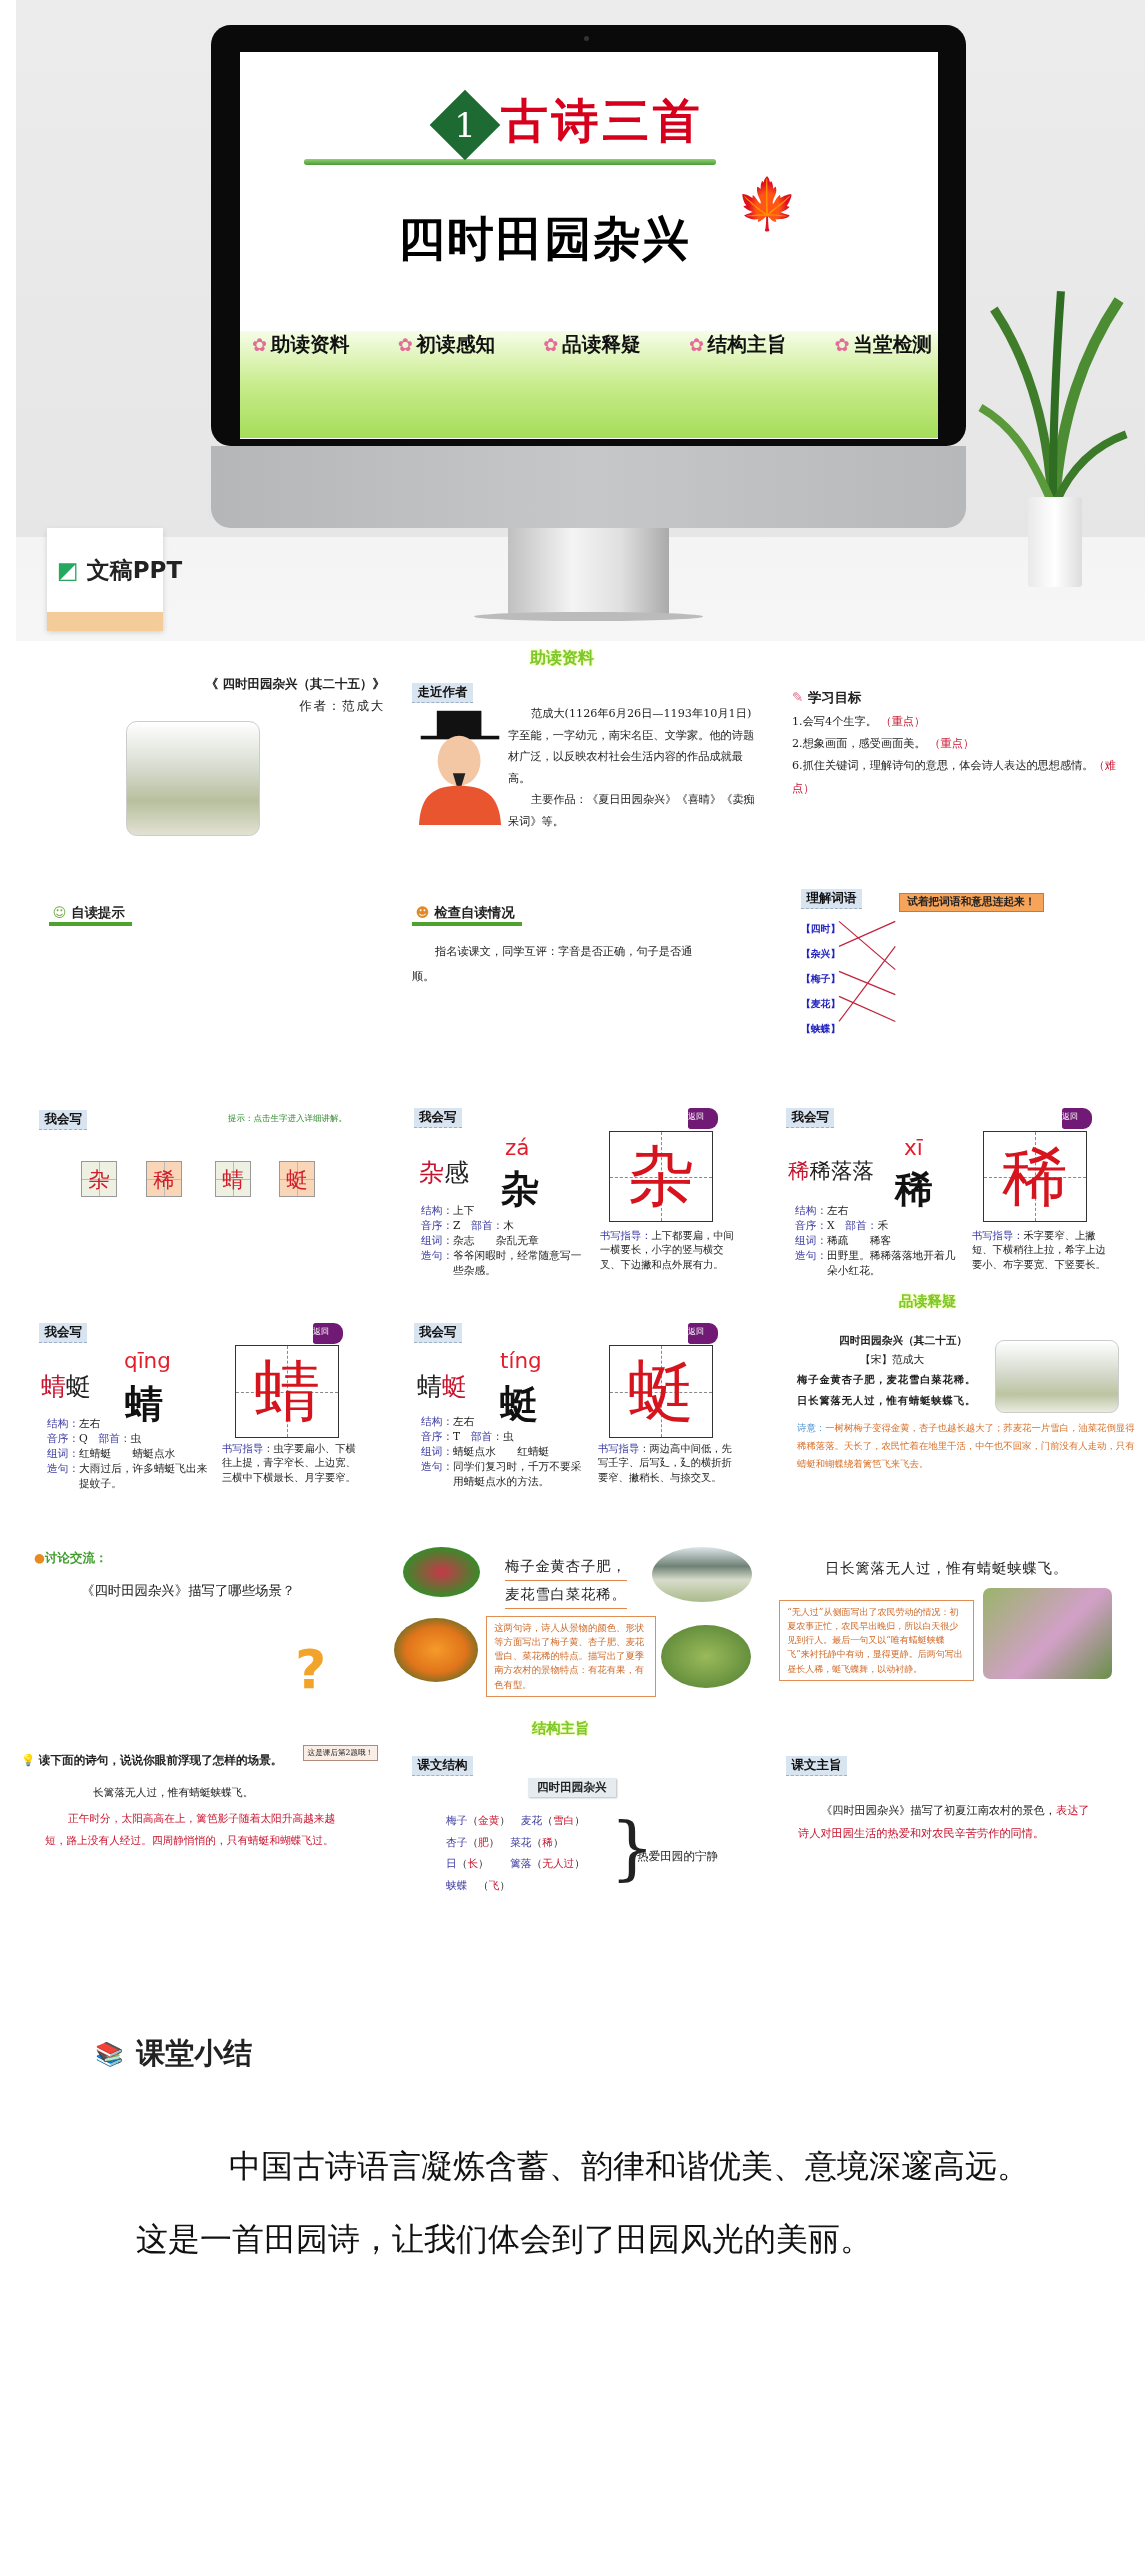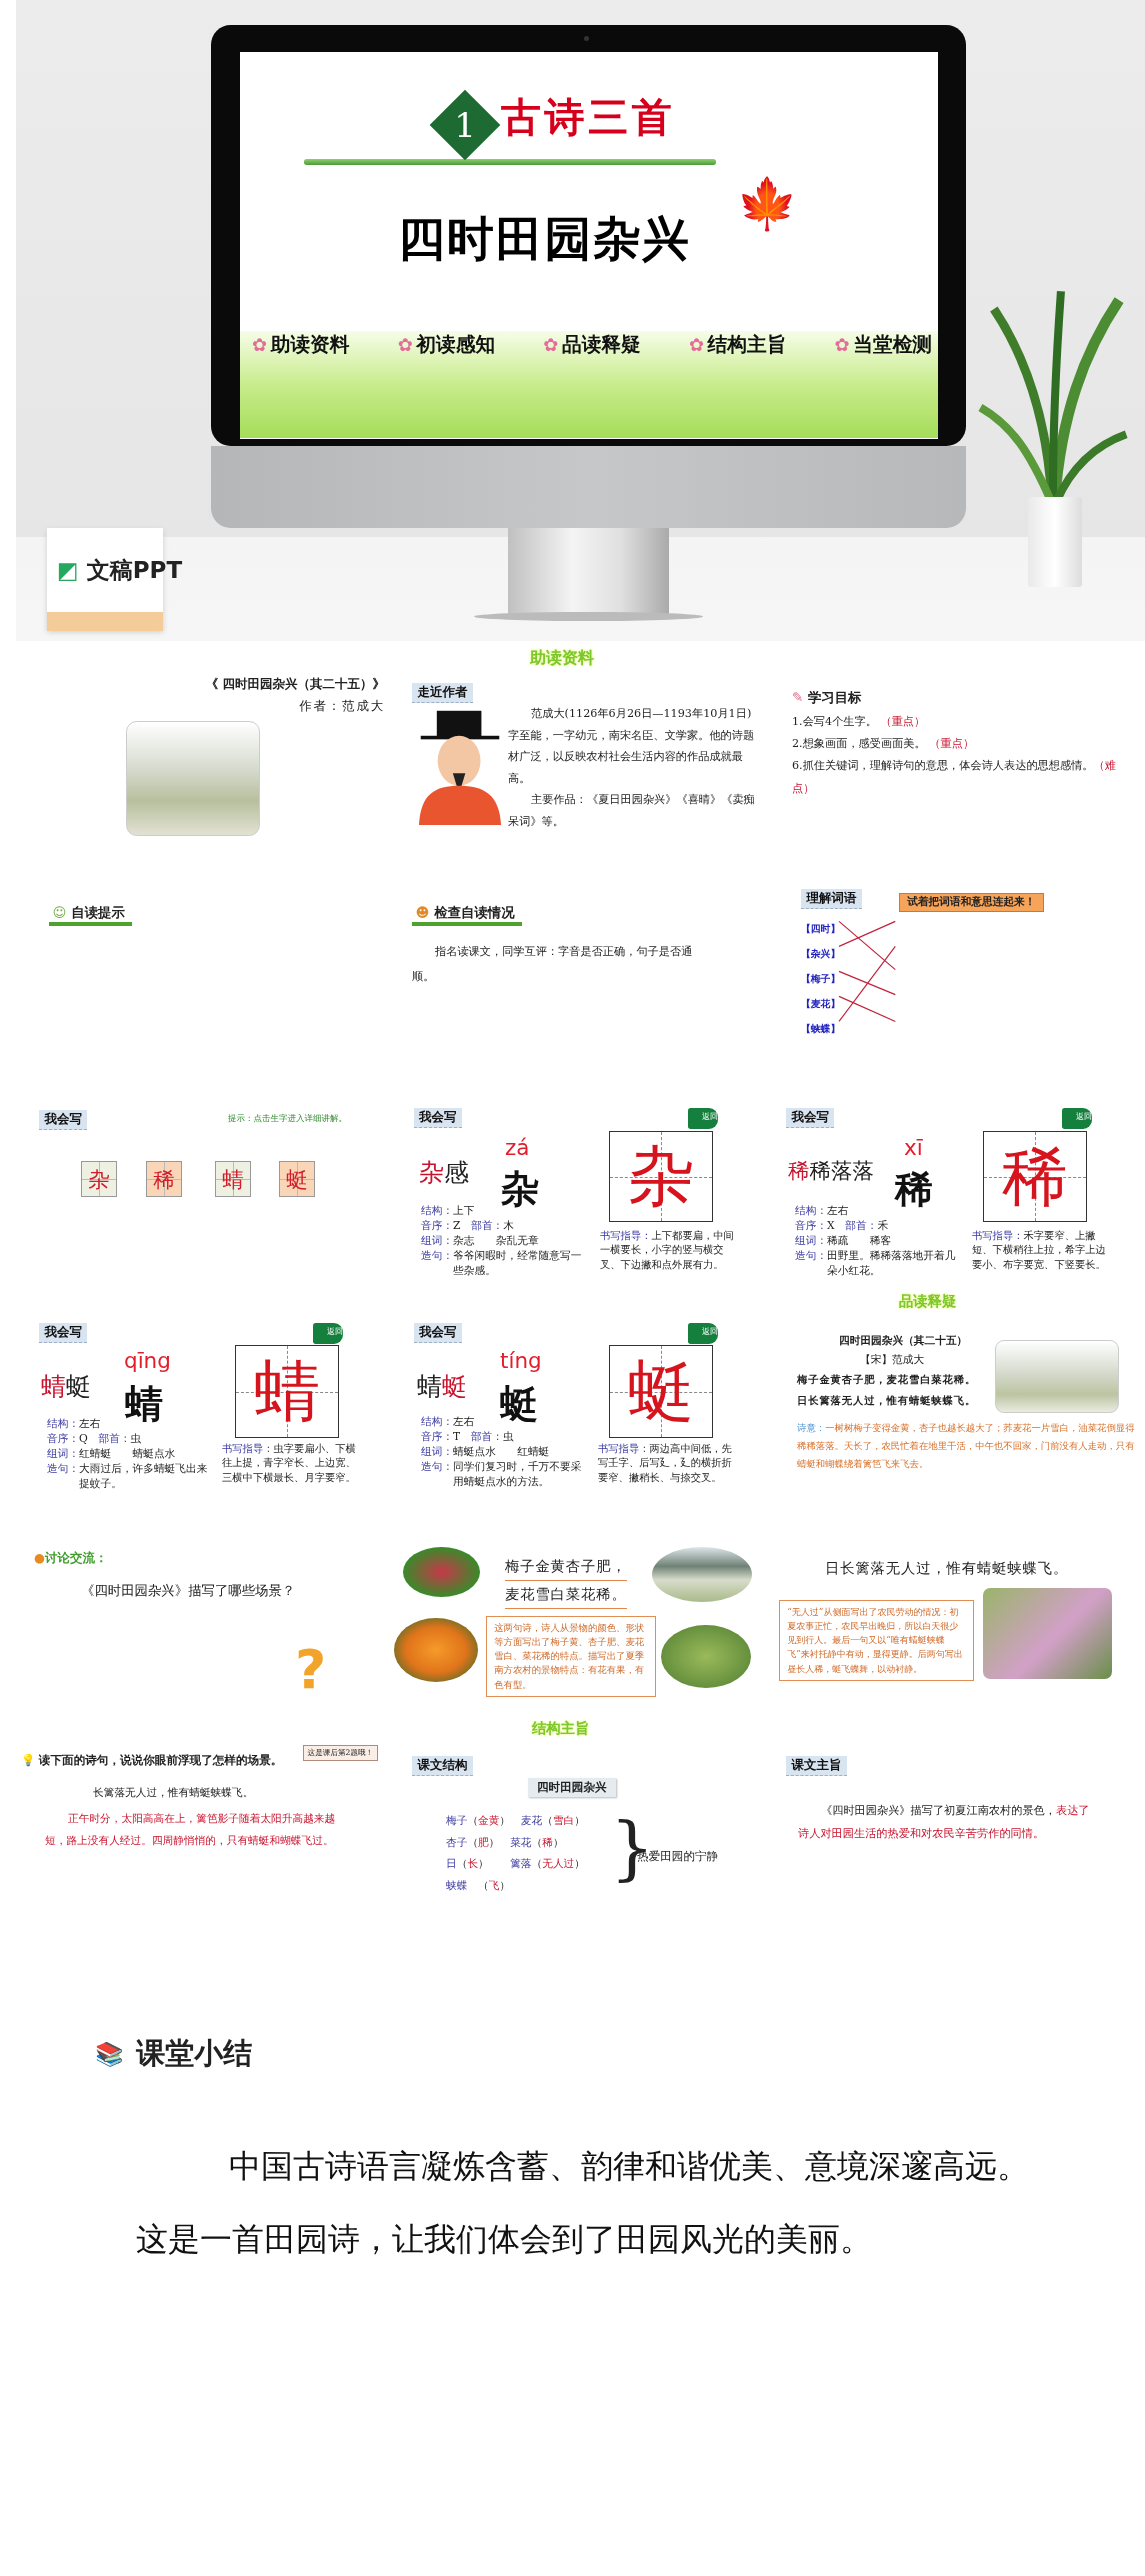--- a/index.html
+++ b/index.html
@@ -9,21 +9,21 @@
 .hero{left:16px;top:0;width:1130px;height:641px;background:linear-gradient(#ececec 0,#e6e6e6 537px,#f4f4f4 537px,#f6f6f6 641px)}
 .monitor{left:211px;top:25px;width:755px;height:421px;background:#0a0a0a;border-radius:19.7px}
 .cam{left:584px;top:36px;width:5.4px;height:5.4px;border-radius:50%;background:#333}
 .screen{left:240px;top:52px;width:698px;height:387px;background:#fff;overflow:hidden}
 .chin{left:211px;top:446px;width:755px;height:82px;background:linear-gradient(90deg,#b5b6b8,#c6c7c9 50%,#b7b8ba);border-radius:0 0 19.7px 19.7px}
 .neck{left:508px;top:528px;width:161px;height:88px;background:linear-gradient(90deg,#c0c0c0,#f4f4f4 40%,#e0e0e0 70%,#aaa)}
 .foot{left:474px;top:612px;width:229px;height:9px;border-radius:50%;background:#bbb}
 .green-line{left:304px;top:159px;width:412px;height:6.3px;background:linear-gradient(#8fd072,#4d9b36);border-radius:2.7px}
 .diamond{left:440px;top:100px;width:50px;height:50px;background:#1d6b32;transform:rotate(45deg)}
 .diamond-num{left:440px;top:100px;width:50px;height:50px;color:#fff;font-size:34px;text-align:center;line-height:50px;font-family:"DejaVu Serif",serif}
-.lesson-title{left:501px;top:90px;font-size:40px;color:#d6001c;font-weight:bold;font-family:"DejaVu Sans",sans-serif;letter-spacing:3.6px}
+.lesson-title{left:501px;top:90px;font-size:47px;color:#d6001c;font-weight:bold;font-family:"DejaVu Sans",sans-serif;letter-spacing:3.6px}
 .poem-title{left:398px;top:208px;font-size:47px;font-weight:bold;color:#000;font-family:"DejaVu Sans",sans-serif;letter-spacing:1.8px}
 .leaf{left:736px;top:175px;font-size:50px;color:#d61212}
 .grass{left:240px;top:331px;width:698px;height:107px;background:linear-gradient(#f6fde8,#c8ec8c 50%,#a5dd5a)}
 .nav{left:252px;top:331px;width:680px;display:flex;justify-content:space-between}
 .nav-item{font-size:19.7px;font-weight:bold;color:#111;font-family:"DejaVu Sans",sans-serif;display:flex;align-items:center}
 .nav-item .flower{color:#e56b9a;font-size:18px;margin-right:3.6px}
 .calendar{left:47px;top:528px;width:116px;height:103px;background:#fff;border-bottom:19.7px solid #f3cc9a;box-shadow:0 1.8px 5.4px #ccc}
 .calendar-logo{left:57px;top:555px;font-size:23px;font-family:"DejaVu Sans",sans-serif;font-weight:bold;color:#222}
 .calendar-logo span{color:#26a861}
 .plant-pot{left:1028px;top:497px;width:54px;height:90px;background:linear-gradient(90deg,#e9e9e9,#fff,#ddd);border-radius:3.6px}
@@ -32,21 +32,21 @@
 .panel-title{font-family:"DejaVu Sans",sans-serif;font-weight:bold;font-size:12.5px;background:#d9e4f1;padding:0.9px 5.4px;border-bottom:1.8px dashed #9fb0c6;display:inline-block;color:#111}
 .glow-title{font-family:"DejaVu Sans",sans-serif;font-weight:bold;font-size:16px;color:#7bc72c;text-shadow:0 0 3.6px #f4f9a0,0 0 1.8px #ccee66}
 .small{font-size:11.2px;line-height:21.5px}
 .red{color:#c8142e}
 .blue{color:#3b3aa0}
 .orange{color:#d6702a}
 .tianzige{border:1.8px solid #333;background:#fff;position:absolute}
 .tianzige::before{content:"";position:absolute;left:50%;top:0;bottom:0;border-left:0.9px dashed #888}
 .tianzige::after{content:"";position:absolute;top:50%;left:0;right:0;border-top:0.9px dashed #888}
 .tz-char{position:absolute;left:0;top:0;width:100%;height:100%;display:flex;align-items:center;justify-content:center;color:#d6141e;font-size:66px;z-index:1;font-family:"DejaVu Serif",serif}
-.back-btn{position:absolute;width:30px;height:21px;background:#15803d;color:#fff;font-size:8px;text-align:right;line-height:18px;border-radius:2.7px 9px 9px 2.7px}
+.back-btn{position:absolute;width:30px;height:21px;background:#701a75;color:#fff;font-size:8px;text-align:left;line-height:18px;border-radius:2.7px 9px 9px 2.7px}
 .pinyin{position:absolute;color:#e21d2c;font-family:"DejaVu Sans",sans-serif;font-size:21.5px}
 .big-char{position:absolute;font-size:38px;color:#111;font-weight:bold}
 .word-pair{position:absolute;font-size:25px}
 .card-info{position:absolute;font-size:10.7px;line-height:15px}
 .guide{position:absolute;font-size:10.3px;line-height:14.3px;width:134px}
 .oval{position:absolute;border-radius:50%;overflow:hidden}
 .note-box{position:absolute;border:1.8px solid #e08e54;background:#fff;font-size:9.4px;line-height:14.3px;color:#cf6a2a;padding:3.6px 7.2px}
 .char-box{position:absolute;width:36px;height:36px;border:0.9px solid #999;display:flex;align-items:center;justify-content:center;color:#d11c2a;font-size:21.5px}
 .char-box::before{content:"";position:absolute;left:50%;top:0;bottom:0;border-left:0.9px solid #bbb}
 .char-box::after{content:"";position:absolute;top:50%;left:0;right:0;border-top:0.9px solid #bbb}

